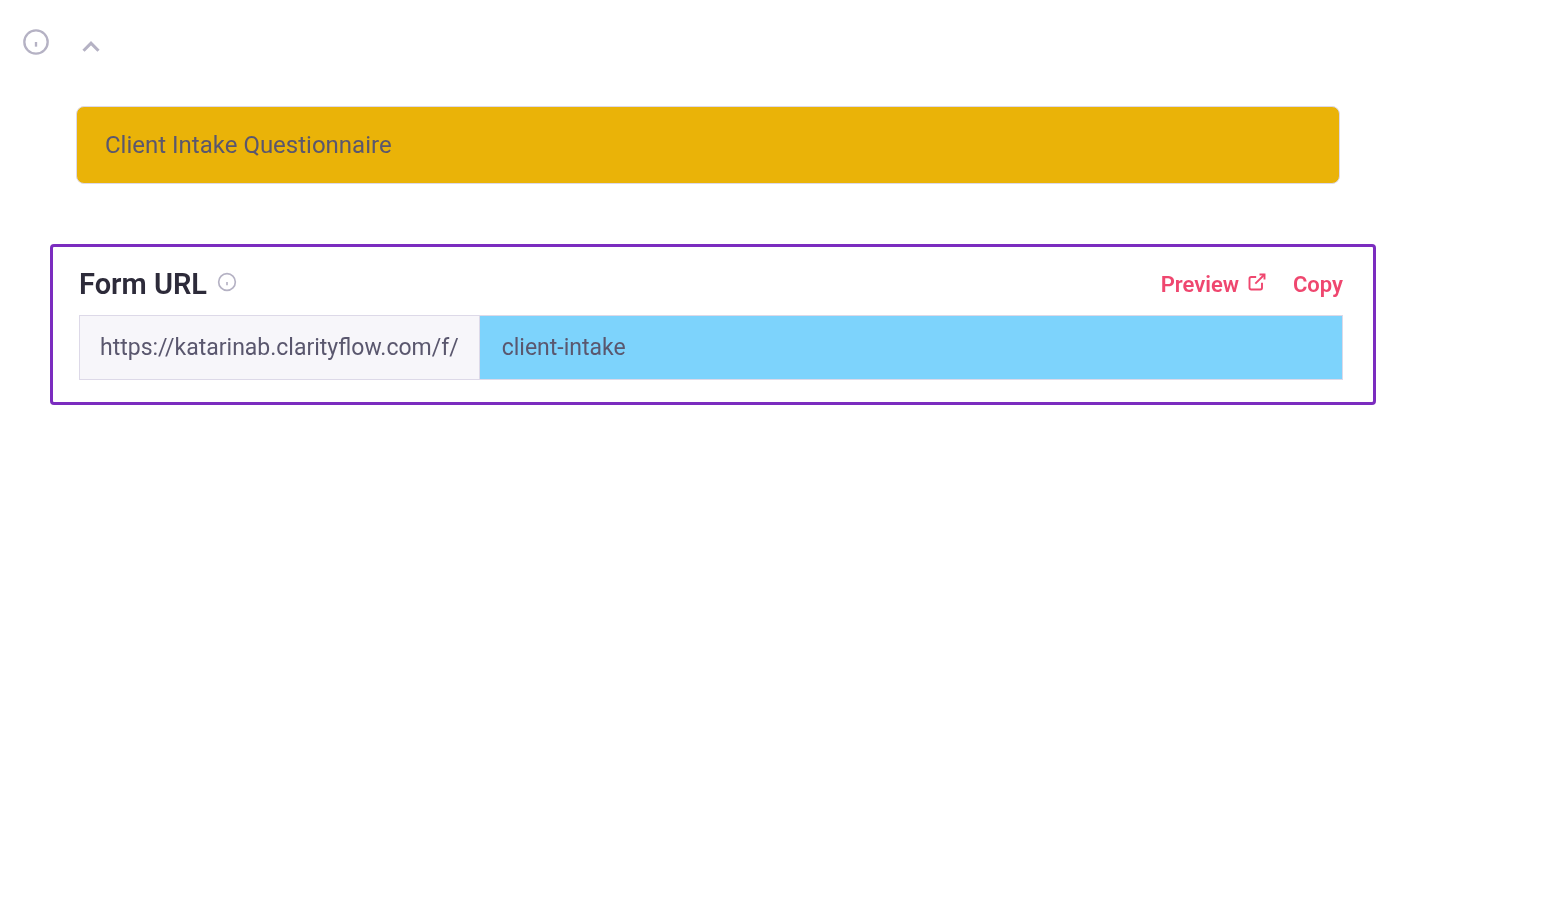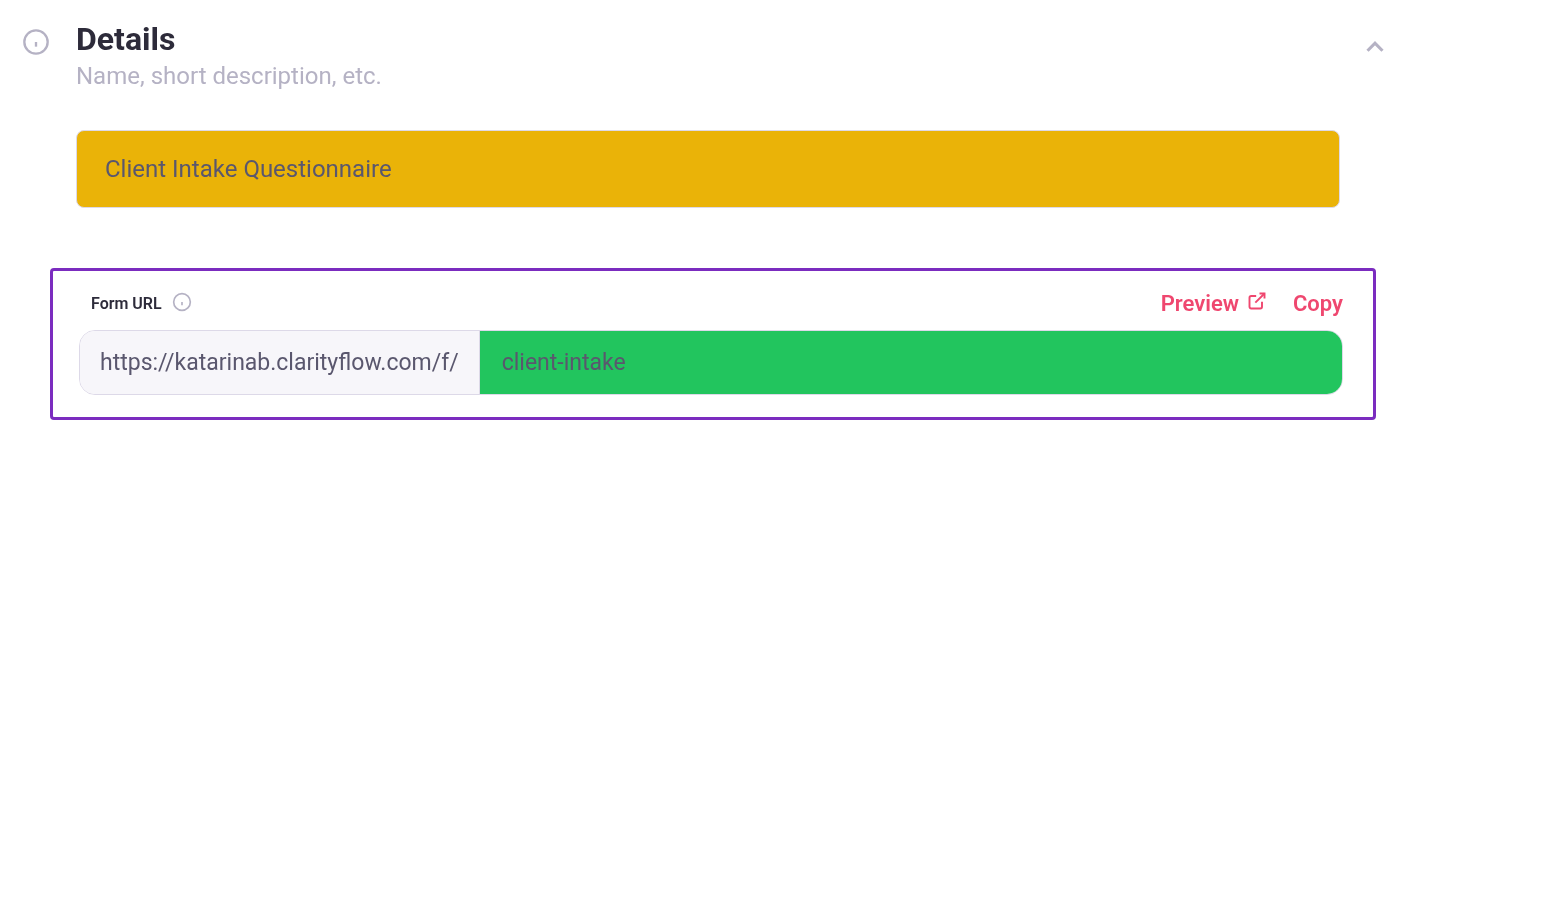--- a/index.html
+++ b/index.html
@@ -101,24 +101,23 @@
       justify-content: space-between;
       margin-bottom: 14px;
       max-width: 1264px;
     }
     .url-label-left {
       display: flex;
       align-items: center;
       gap: 10px;
     }
     .url-label-text {
-      font-size: 16px;
+      font-size: 29px;
       font-weight: 600;
       color: #2d2b3a;
-      margin-left: 12px;
     }
     .small-info-icon {
       width: 20px;
       height: 20px;
       color: #b5b2c4;
     }
     .url-actions {
       display: flex;
       align-items: center;
       gap: 26px;
@@ -134,60 +133,56 @@
     }
     .external-icon {
       width: 20px;
       height: 20px;
       color: #ef476f;
     }
     .url-input-row {
       display: flex;
       max-width: 1264px;
       border: 1px solid #ddd9e8;
-      border-radius: 16px;
+      border-radius: 0;
       overflow: hidden;
       position: relative;
     }
     .url-prefix {
       background: #f7f6fa;
       padding: 18px 20px;
       font-size: 23px;
       color: #5a576e;
       border-right: 1px solid #ddd9e8;
       white-space: nowrap;
     }
     .url-slug-input {
       flex: 1;
       padding: 18px 22px;
       font-size: 23px;
       border: none;
       color: #5a576e;
       font-family: inherit;
       outline: none;
-      background: #22c55e;
+      background: #7dd3fc;
     }
   </style>
 </head>
 <body>
 
 <div class="container">
   <div class="header-row">
     <div class="info-icon-wrap">
       <span>
         <svg class="info-icon" viewBox="0 0 24 24" fill="none" stroke="currentColor" stroke-width="2">
           <circle cx="12" cy="12" r="10"></circle>
           <line x1="12" y1="16" x2="12" y2="12"></line>
           <line x1="12" y1="8" x2="12.01" y2="8"></line>
         </svg>
       </span>
-    </div>
-    <div class="header-text">
-      <div class="header-title">Details</div>
-      <div class="header-subtitle">Name, short description, etc.</div>
     </div>
     <div class="collapse-icon-wrap">
       <span>
         <svg class="chevron-icon" viewBox="0 0 24 24" fill="none" stroke="currentColor" stroke-width="2.5">
           <polyline points="18 15 12 9 6 15"></polyline>
         </svg>
       </span>
     </div>
   </div>
 

